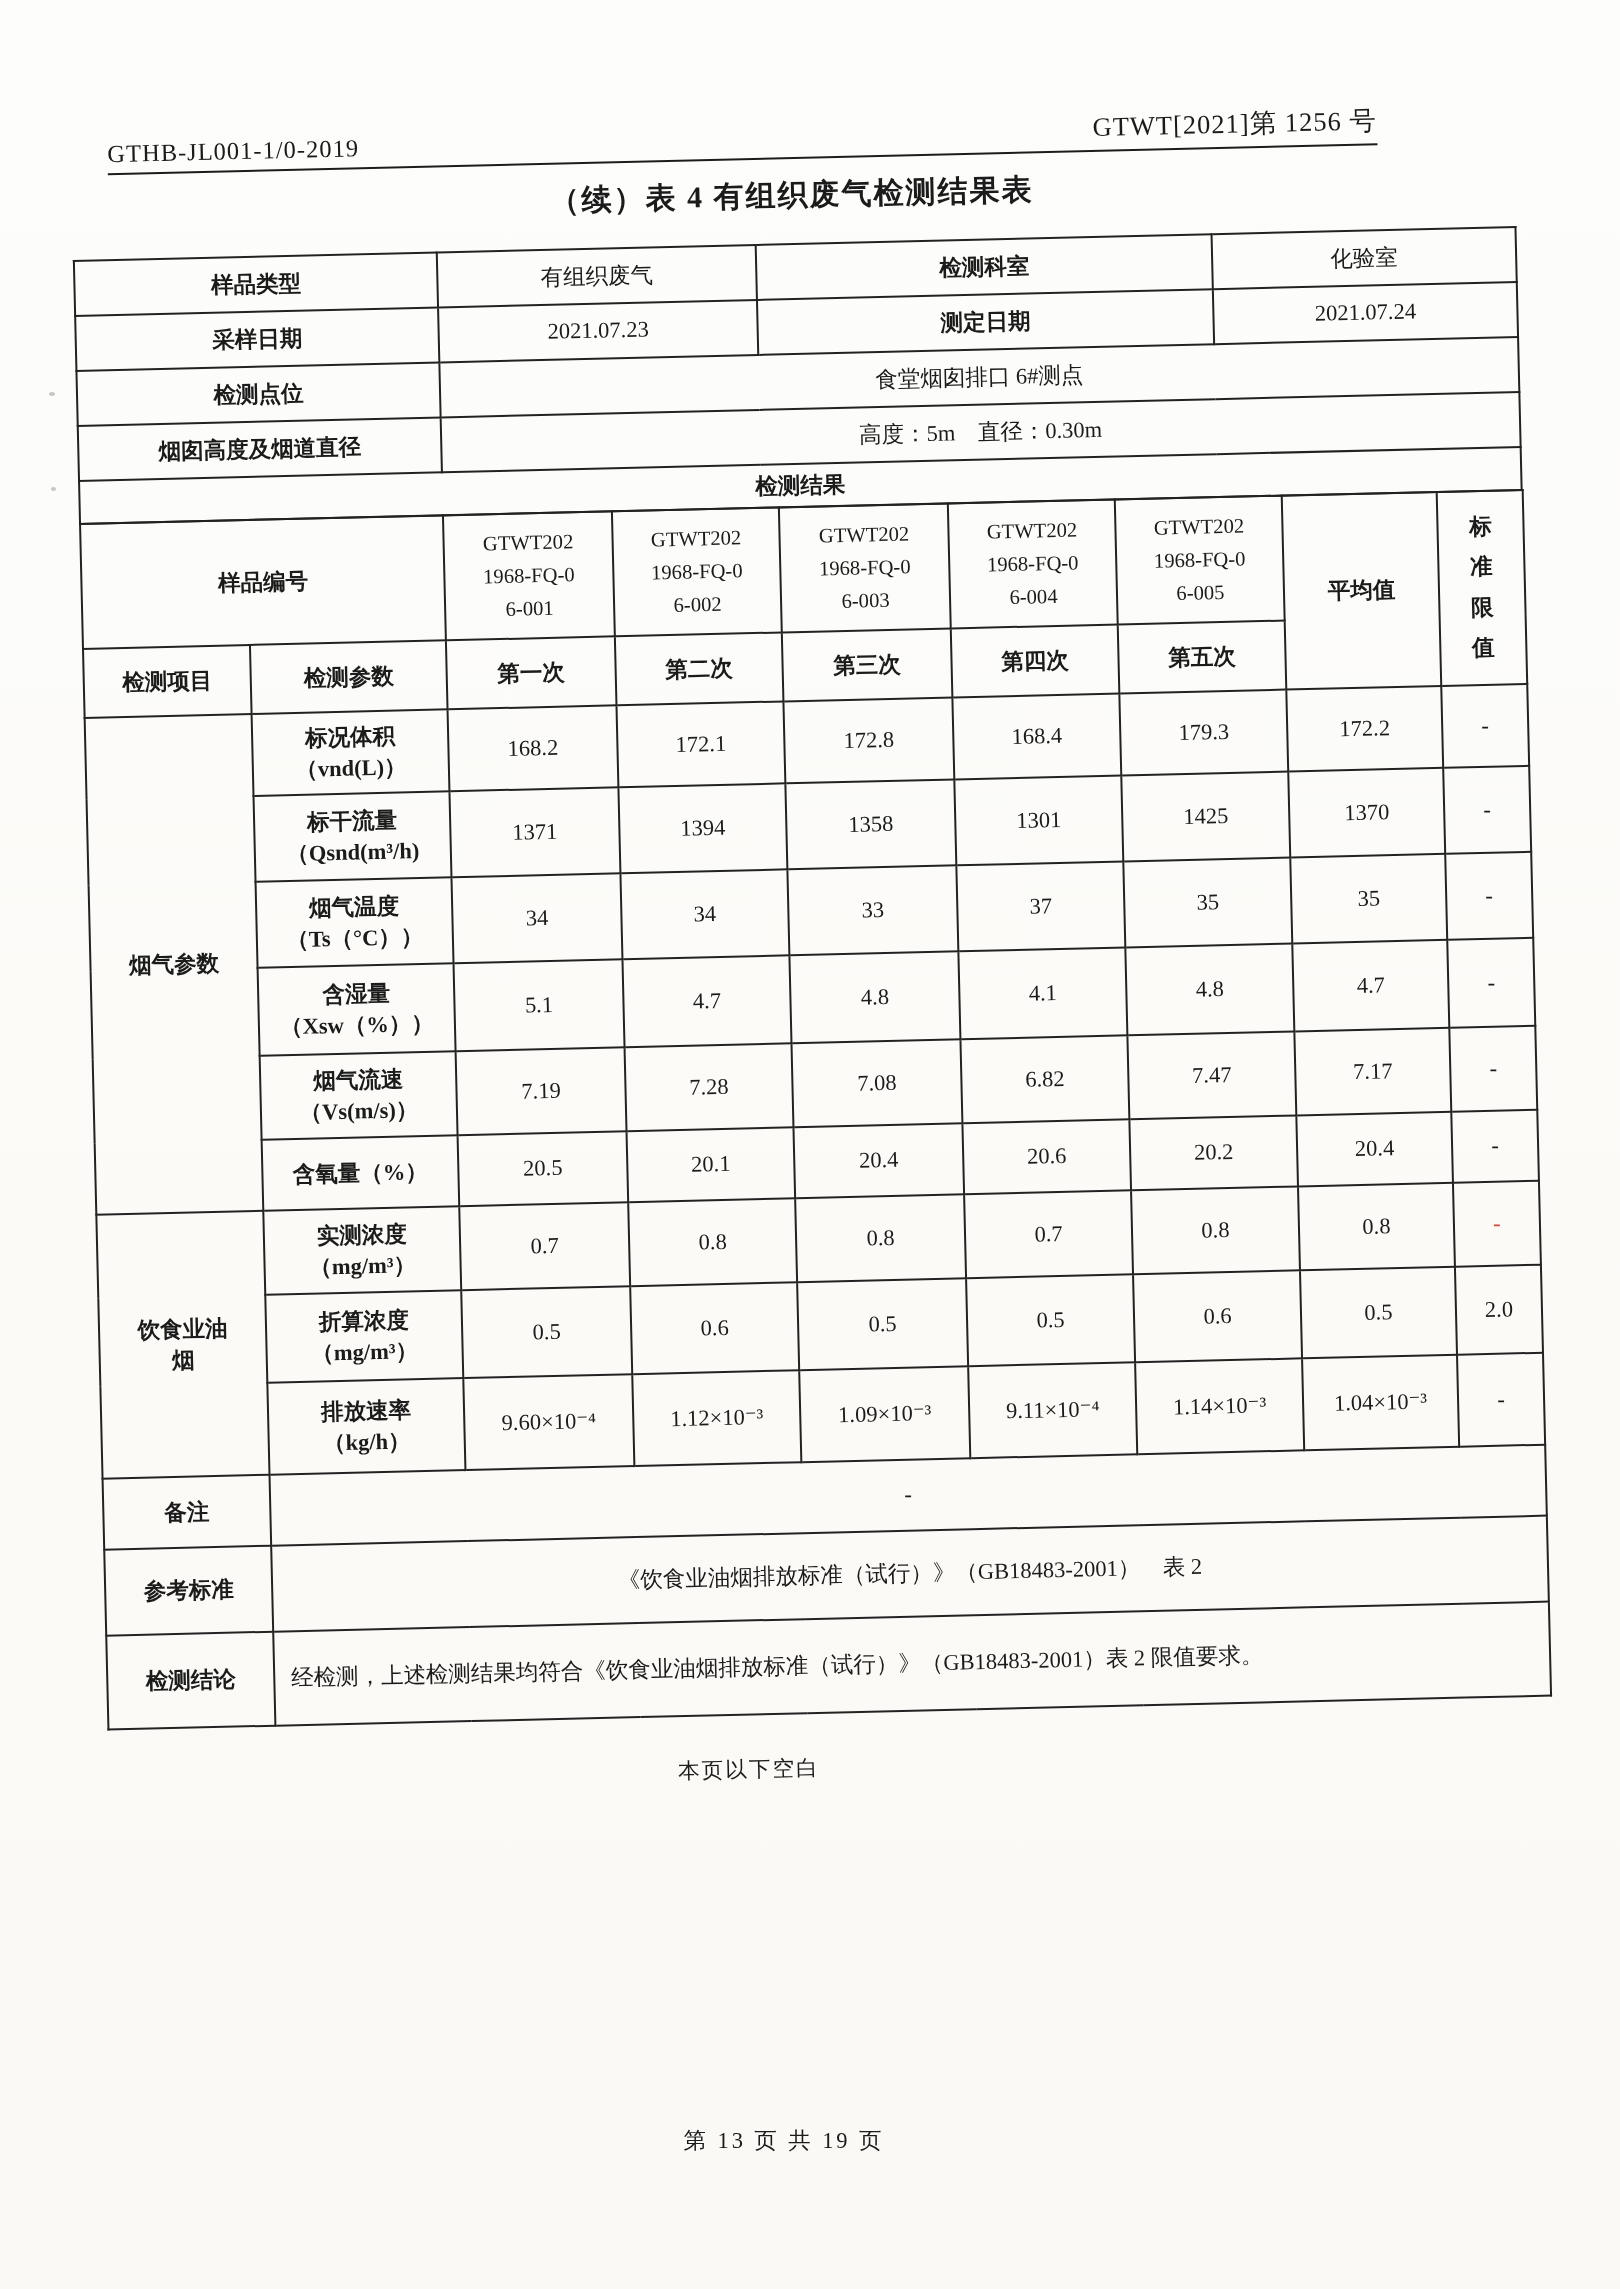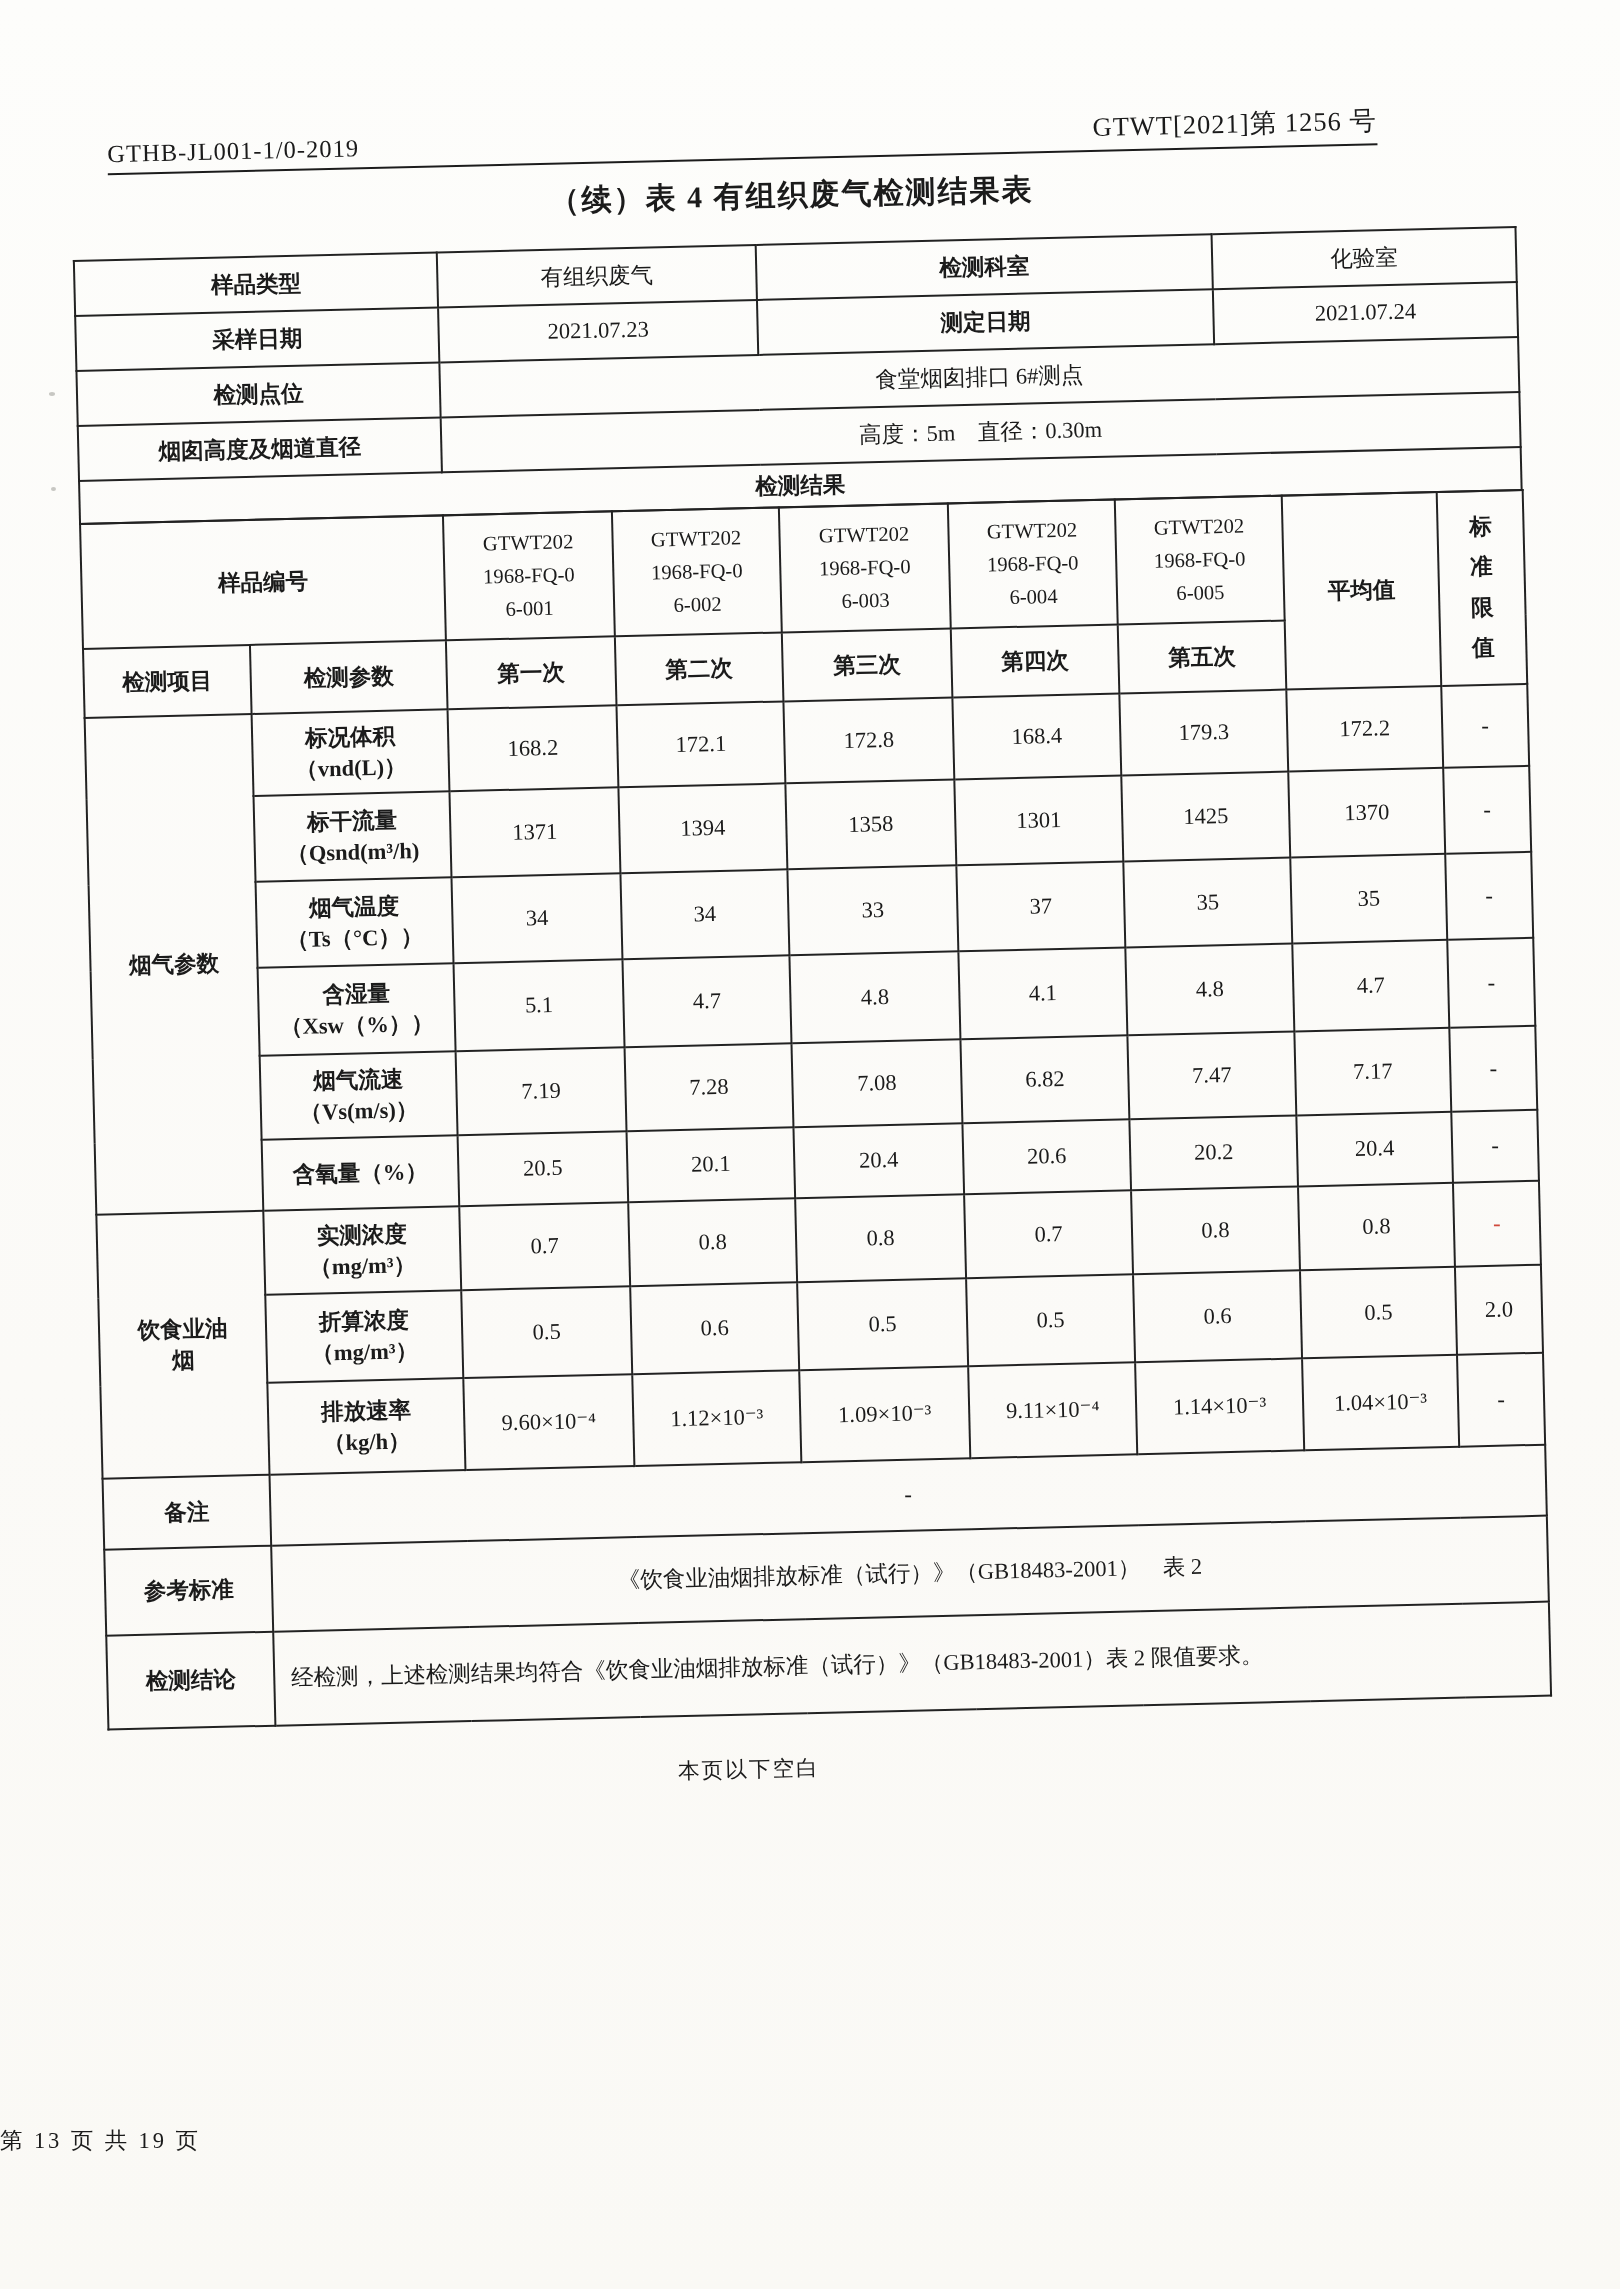--- a/index.html
+++ b/index.html
@@ -21,21 +21,21 @@
   table{border-collapse:collapse;table-layout:fixed;width:1441px;}
   td{border:2px solid #222;text-align:center;vertical-align:middle;font-size:22.5px;padding:2px 5.9px;overflow:hidden;}
   .b{font-weight:bold;}
   .pre{white-space:pre-line;}
   .sid{font-size:20.6px;line-height:1.6;white-space:pre-line;}
   .vert{width:1.15em;margin:0 auto;line-height:1.8;word-break:break-all;font-weight:bold;}
   .red{color:#cf4a3c;}
   .concl{text-align:left;padding:5.9px 15.7px;}
   .t2{margin-top:-2px;}
   .blank-note{width:1441px;margin:39px 0 0 9.8px;text-align:center;font-size:21.6px;letter-spacing:2px;}
-  .page-footer{position:absolute;left:0;top:2125px;width:1568px;font-size:22.5px;letter-spacing:2.9px;}
+  .page-footer{position:absolute;left:0;top:2125px;width:1568px;text-align:center;font-size:22.5px;letter-spacing:2.9px;}
   .speck{position:absolute;border-radius:50%;background:#9a9a96;opacity:.55;}
   .speck1{left:49px;top:392px;width:5.9px;height:3.9px;}
   .speck2{left:51px;top:487px;width:4.9px;height:3.9px;}
 </style>
 </head>
 <body>
 
 <div class="sheet">
   <div class="speck speck1"></div>
   <div class="speck speck2"></div>

